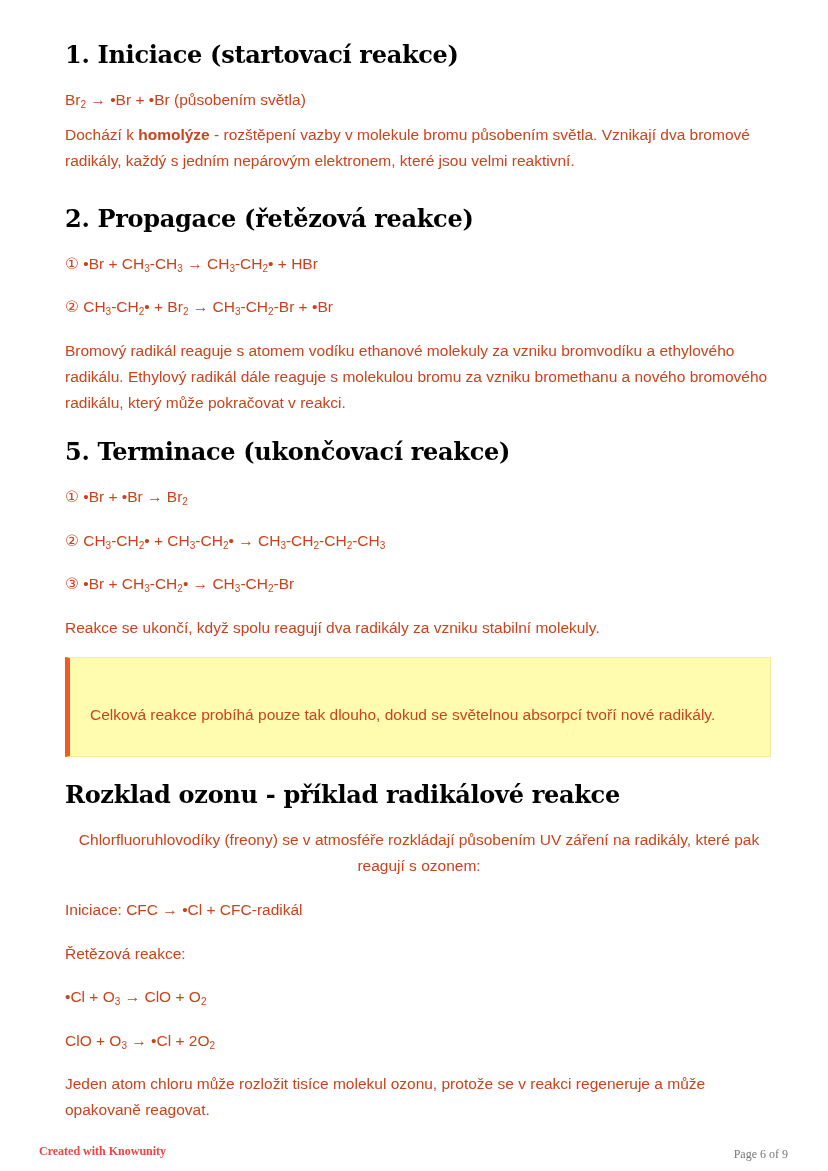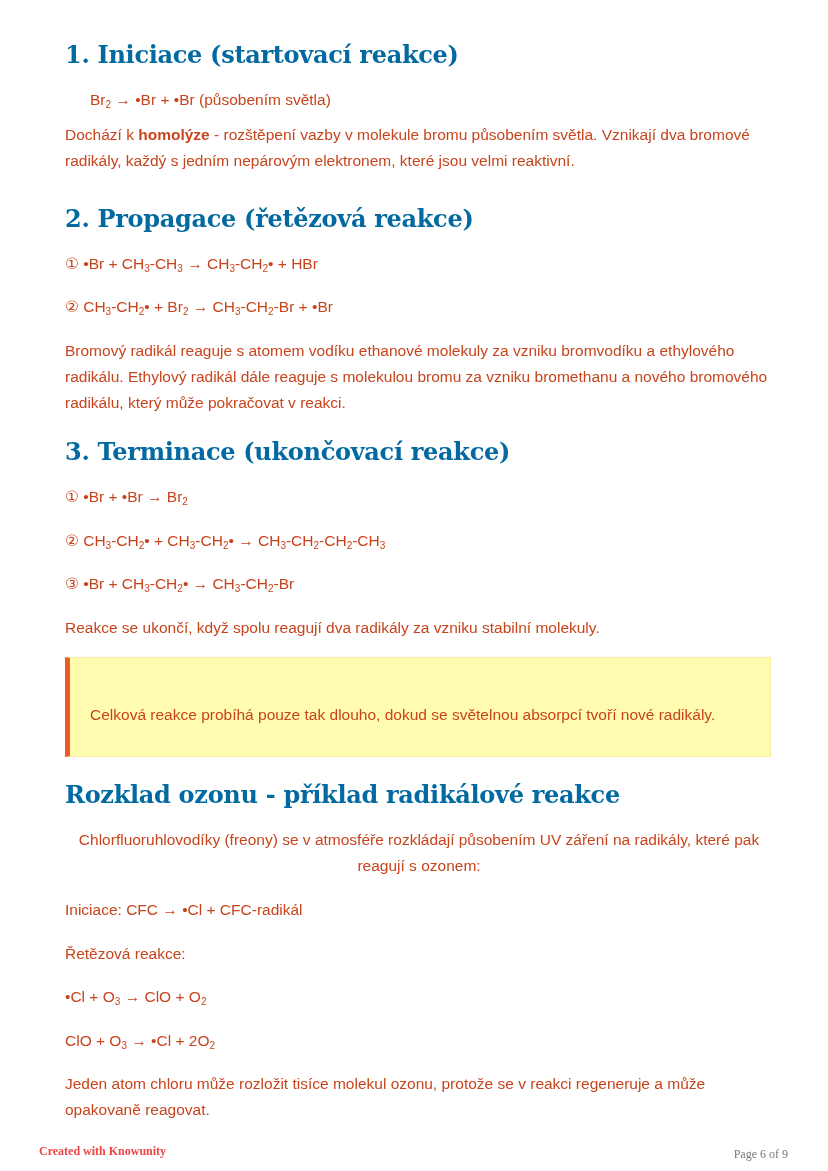--- a/index.html
+++ b/index.html
@@ -4,21 +4,21 @@
   <style>
     html, body { margin: 0; padding: 0; background: #ffffff; }
     body {
       width: 828px; height: 1171px; position: relative; overflow: hidden;
       font-family: "Liberation Sans", "DejaVu Sans", sans-serif;
       color: #c8441c;
     }
     .page { position: absolute; left: 65px; top: 0; width: 708px; }
     h2 {
       font-family: "DejaVu Serif", "Liberation Serif", serif;
-      font-weight: bold; color: #0369a1; font-size: 24px; letter-spacing: -0.3px;
+      font-weight: bold; color: #000000; font-size: 24px; letter-spacing: -0.3px;
       margin: 0; position: absolute; left: 0; white-space: nowrap;
     }
     p { margin: 0; position: absolute; left: 0; font-size: 15.5px; line-height: 26px; width: 708px; }
     sub { font-size: 10px; vertical-align: -3px; line-height: 0; }
     b { font-weight: bold; }
     .callout {
       position: absolute; left: 0; top: 657px; width: 706px; height: 100px;
       background: #fffcaf; border: 1px solid #f5eca0; border-left: 5px solid #f05a25;
       box-sizing: border-box;
     }
@@ -31,29 +31,29 @@
       position: absolute; right: 40px; top: 1147px;
       font-family: Liberation Serif, serif; font-size: 12px; color: #777;
     }
   </style>
 </head>
 <body>
 
 <div class="page">
 
   <h2 style="top:40px;">1. Iniciace (startovací reakce)</h2>
-  <p style="top:87px;margin-left:25px;"><span>Br</span><sub>2</sub><span> → •Br + •Br (působením světla)</span></p>
+  <p style="top:87px;"><span>Br</span><sub>2</sub><span> → •Br + •Br (působením světla)</span></p>
   <p style="top:122px;"><span>Dochází k </span><b>homolýze</b><span> - rozštěpení vazby v molekule bromu působením světla. Vznikají dva bromové radikály, každý s jedním nepárovým elektronem, které jsou velmi reaktivní.</span></p>
 
   <h2 style="top:204px;text-align:center;">2. Propagace (řetězová reakce)</h2>
   <p style="top:251px;"><span>① •Br + CH</span><sub>3</sub><span>-CH</span><sub>3</sub><span> → CH</span><sub>3</sub><span>-CH</span><sub>2</sub><span>• + HBr</span></p>
   <p style="top:294px;"><span>② CH</span><sub>3</sub><span>-CH</span><sub>2</sub><span>• + Br</span><sub>2</sub><span> → CH</span><sub>3</sub><span>-CH</span><sub>2</sub><span>-Br + •Br</span></p>
   <p style="top:338px;">Bromový radikál reaguje s atomem vodíku ethanové molekuly za vzniku bromvodíku a ethylového radikálu. Ethylový radikál dále reaguje s molekulou bromu za vzniku bromethanu a nového bromového radikálu, který může pokračovat v reakci.</p>
 
-  <h2 style="top:437px;">3. Terminace (ukončovací reakce)</h2>
+  <h2 style="top:437px;">5. Terminace (ukončovací reakce)</h2>
   <p style="top:484px;"><span>① •Br + •Br → Br</span><sub>2</sub></p>
   <p style="top:528px;"><span>② CH</span><sub>3</sub><span>-CH</span><sub>2</sub><span>• + CH</span><sub>3</sub><span>-CH</span><sub>2</sub><span>• → CH</span><sub>3</sub><span>-CH</span><sub>2</sub><span>-CH</span><sub>2</sub><span>-CH</span><sub>3</sub></p>
   <p style="top:571px;"><span>③ •Br + CH</span><sub>3</sub><span>-CH</span><sub>2</sub><span>• → CH</span><sub>3</sub><span>-CH</span><sub>2</sub><span>-Br</span></p>
   <p style="top:615px;">Reakce se ukončí, když spolu reagují dva radikály za vzniku stabilní molekuly.</p>
 
   <div class="callout">
     <p>Celková reakce probíhá pouze tak dlouho, dokud se světelnou absorpcí tvoří nové radikály.</p>
   </div>
 
   <h2 style="top:780px;">Rozklad ozonu - příklad radikálové reakce</h2>

